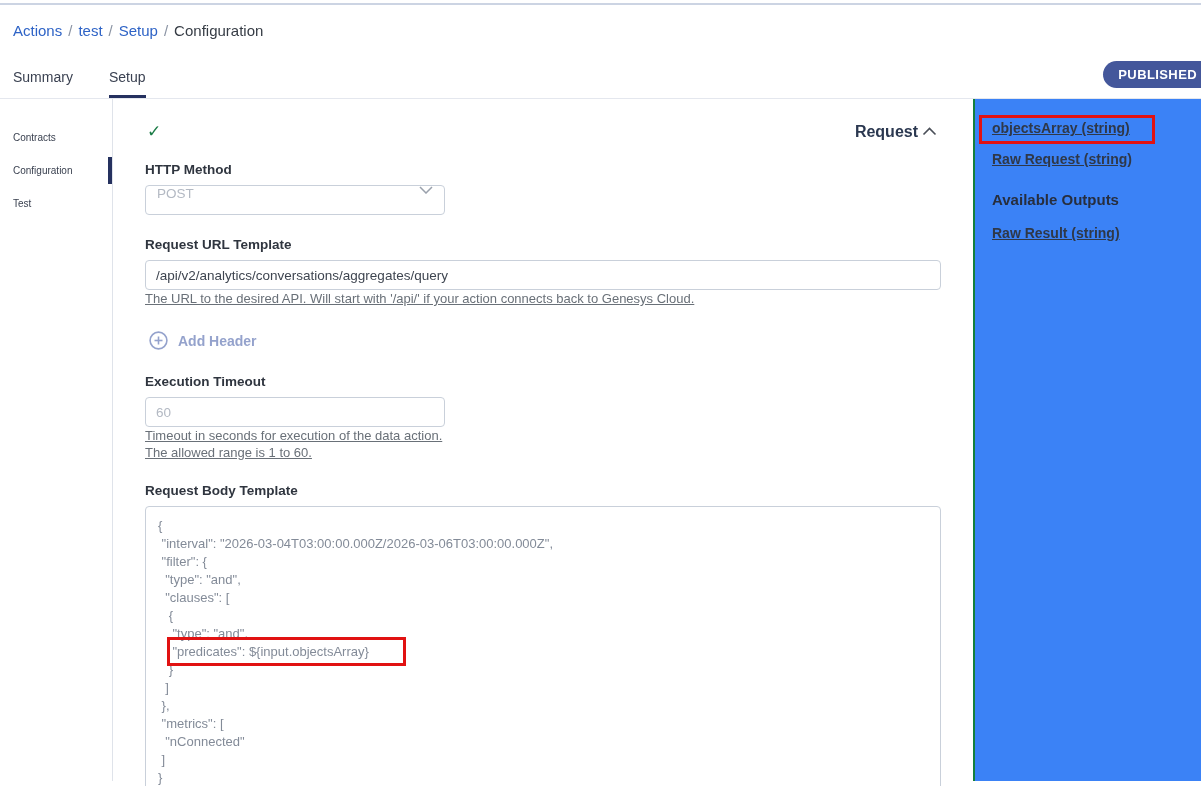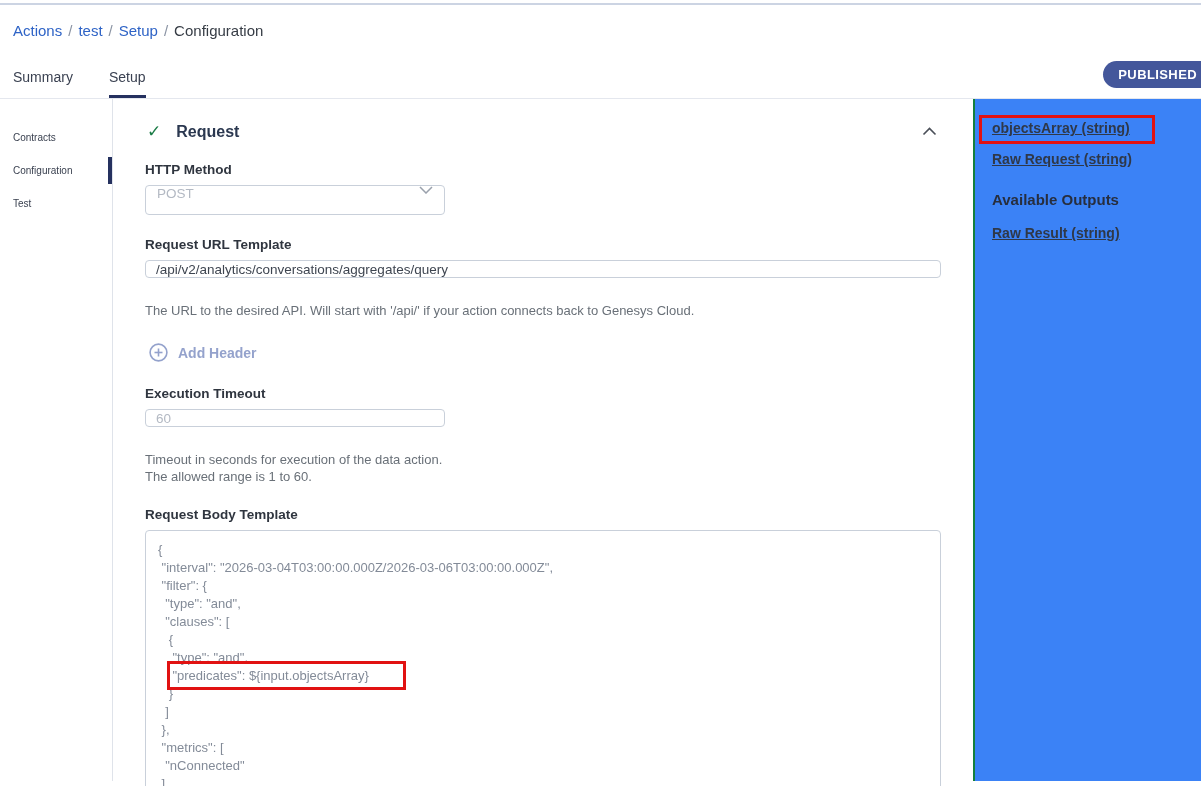--- a/index.html
+++ b/index.html
@@ -26,33 +26,33 @@
   .layout { display:flex; height:682px; }
   .leftnav { width:113px; border-right:1px solid #dfe3ea; padding-top:22px; flex:none; }
   .nav-item { position:relative; padding:11px 13px; font-size:10px;
     color:#3a4150; cursor:pointer; }
   .nav-item.active::after { content:""; position:absolute; right:0; top:3px;
     bottom:3px; width:4px; background:#25315f; }
 
   .main { width:860px; flex:none; padding:22px 32px 0 32px; }
   .section-header { display:flex; align-items:center; margin-bottom:20px; }
   .check { color:var(--check-green,#1c7c47); font-size:17px; font-weight:bold; margin:0 15px 0 2px; }
-  .section-title { font-size:16px; font-weight:bold; color:#2b3850; flex:1; }
+  .section-title { font-size:16px; font-weight:bold; color:#2b3850; flex:1;text-align:right; }
   .chev-btn { cursor:pointer; padding:2px 4px; }
 
   .field-label { font-size:13.5px; font-weight:bold; color:#2f353f; margin-bottom:8px; }
   .select-box { width:300px; height:30px; border:1px solid #c9d0da; border-radius:4px;
     display:flex; justify-content:space-between; padding:0 11px;
     color:#b3b9c3; font-size:13.5px; margin-bottom:22px; background:#fff; cursor:default; }
-  .text-input { display:block; width:796px; height:18px; border:1px solid #c9d0da;
+  .text-input { display:block; width:796px; height:30px; border:1px solid #c9d0da;
     border-radius:4px; padding:0 10px; font-size:13.5px; color:#3e4550;
     font-family:"Liberation Sans","DejaVu Sans",sans-serif; background:#fff; }
   .text-input.small { width:300px; }
   .text-input::placeholder { color:#b3b9c3; }
-  .helper { font-size:13px; color:#697078; margin-top:24px; line-height:17px; }
+  .helper { font-size:13px; color:#697078; margin-top:0; line-height:17px;text-decoration:underline; }
 
   .add-header { display:flex; align-items:center; gap:10px; color:var(--muted-blue,#94a2cc);
     font-weight:bold; font-size:14px; margin:24px 0 24px 4px; cursor:pointer; width:max-content; }
 
   .body-wrap { position:relative; margin-top:5px; }
   .body-box { width:796px; height:292px; border:1px solid #c9d0da; border-radius:4px;
     padding:10px 12px; font-size:13px; line-height:18px; color:#838b98;
     white-space:pre; overflow:hidden; font-family:"Liberation Sans","DejaVu Sans",sans-serif; }
   .red-box { position:absolute; border:3px solid var(--highlight-red,#e11212); pointer-events:none; }
   .red-box.in-body { left:22px; top:131px; width:239px; height:29px; }

